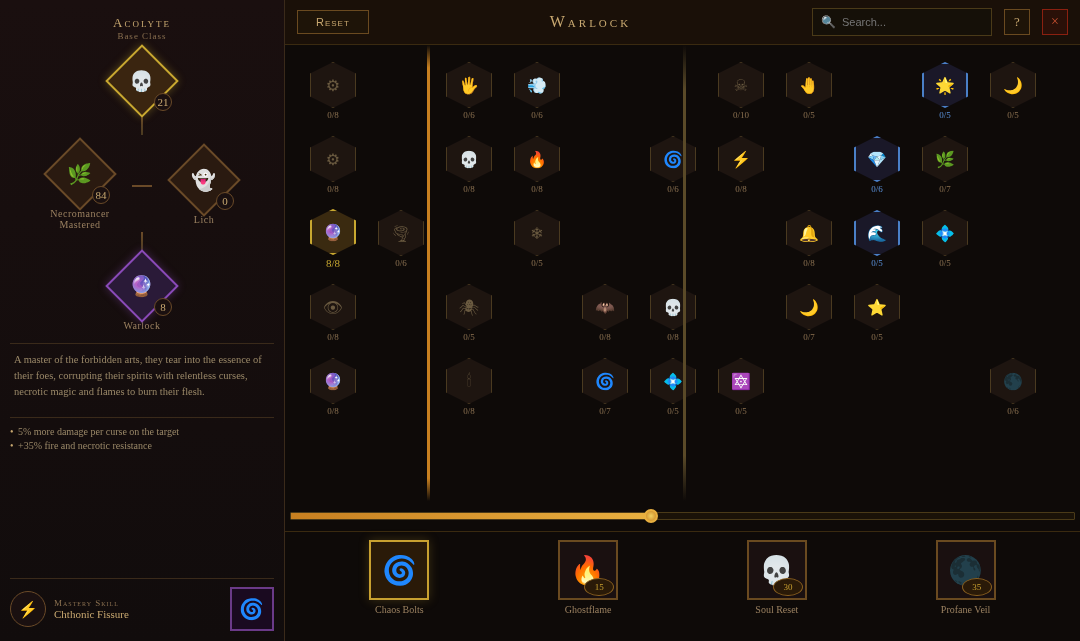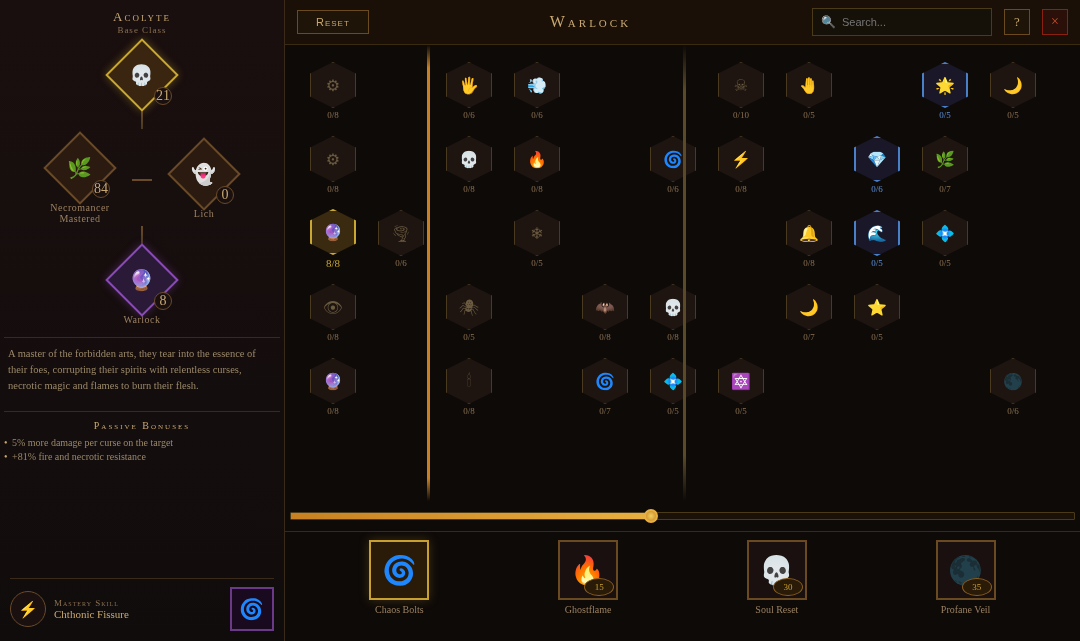--- a/index.html
+++ b/index.html
@@ -13,21 +13,21 @@
     }
 
     
     .left-panel {
       width: 285px;
       min-width: 285px;
       background: linear-gradient(180deg, #1a0f0f 0%, #110c0c 100%);
       border-right: 1px solid #3a2a1a;
       display: flex;
       flex-direction: column;
-      padding: 4px;
+      padding: 10px;
       position: relative;
     }
 
     .class-tree {
       display: flex;
       flex-direction: column;
       align-items: center;
       padding-top: 5px;
     }
 
@@ -92,21 +92,21 @@
 
     .node-count {
       position: absolute;
       bottom: 2px;
       right: 2px;
       background: #1a1010;
       border: 1px solid #6a4a28;
       border-radius: 50%;
       width: 18px;
       height: 18px;
-      font-size: 14px;
+      font-size: 11px;
       color: #c8a870;
       display: flex;
       align-items: center;
       justify-content: center;
       z-index: 2;
     }
 
     .node-label {
       font-size: 10px;
       color: #9a8060;
@@ -512,23 +512,22 @@
         </div>
         <div class="node-count">8</div>
       </div>
       <div class="node-label">Warlock</div>
     </div>
   </div>
 
   <div class="description">A master of the forbidden arts, they tear into the essence of their foes, corrupting their spirits with relentless curses, necrotic magic and flames to burn their flesh.</div>
 
   <div class="passive-bonuses">
-    <div class="passive-title">Passive Bonuses</div>
     <div class="passive-item">5% more damage per curse on the target</div>
-    <div class="passive-item">+81% fire and necrotic resistance</div>
+    <div class="passive-item">+35% fire and necrotic resistance</div>
   </div>
 
   <div class="mastery-skill">
     <div class="mastery-icon">⚡</div>
     <div class="mastery-text">
       <div class="mastery-label">Mastery Skill</div>
       <div class="mastery-name">Chthonic Fissure</div>
     </div>
     <div class="mastery-skill-icon">🌀</div>
   </div>

